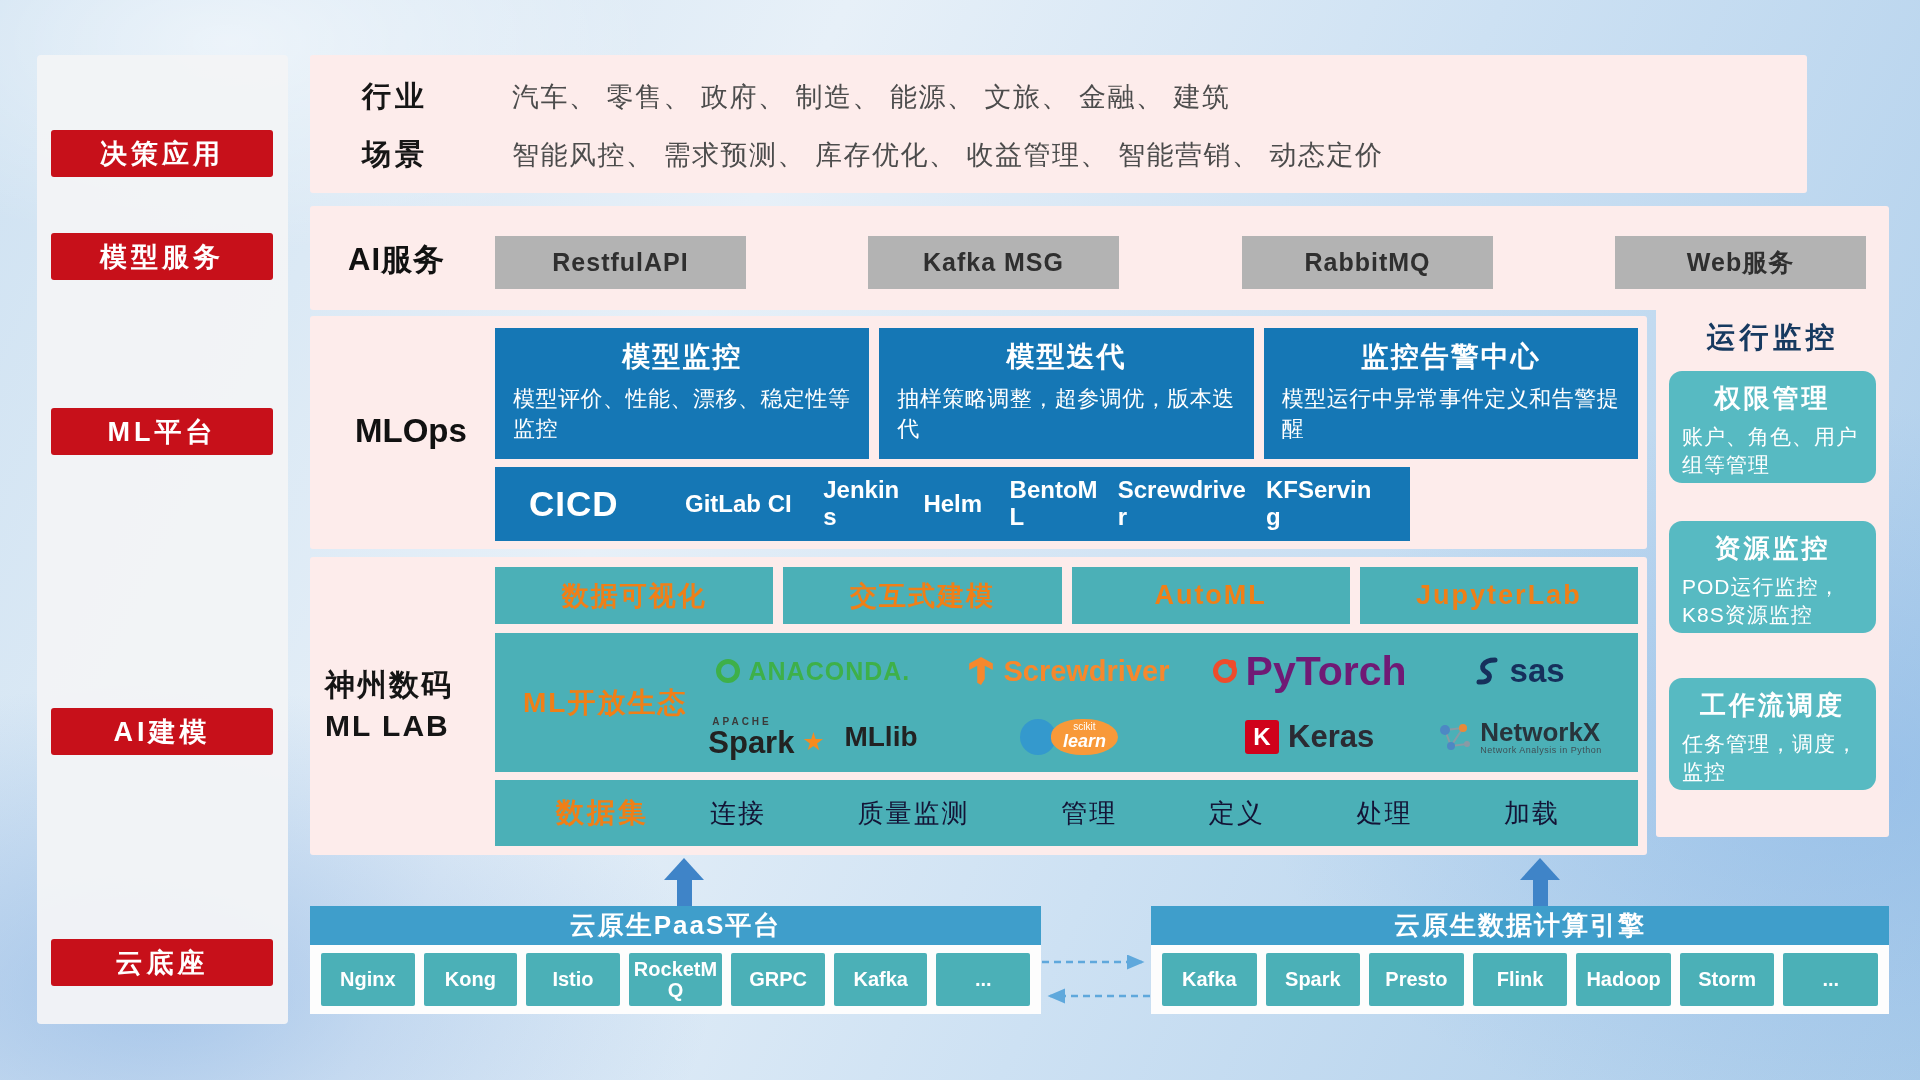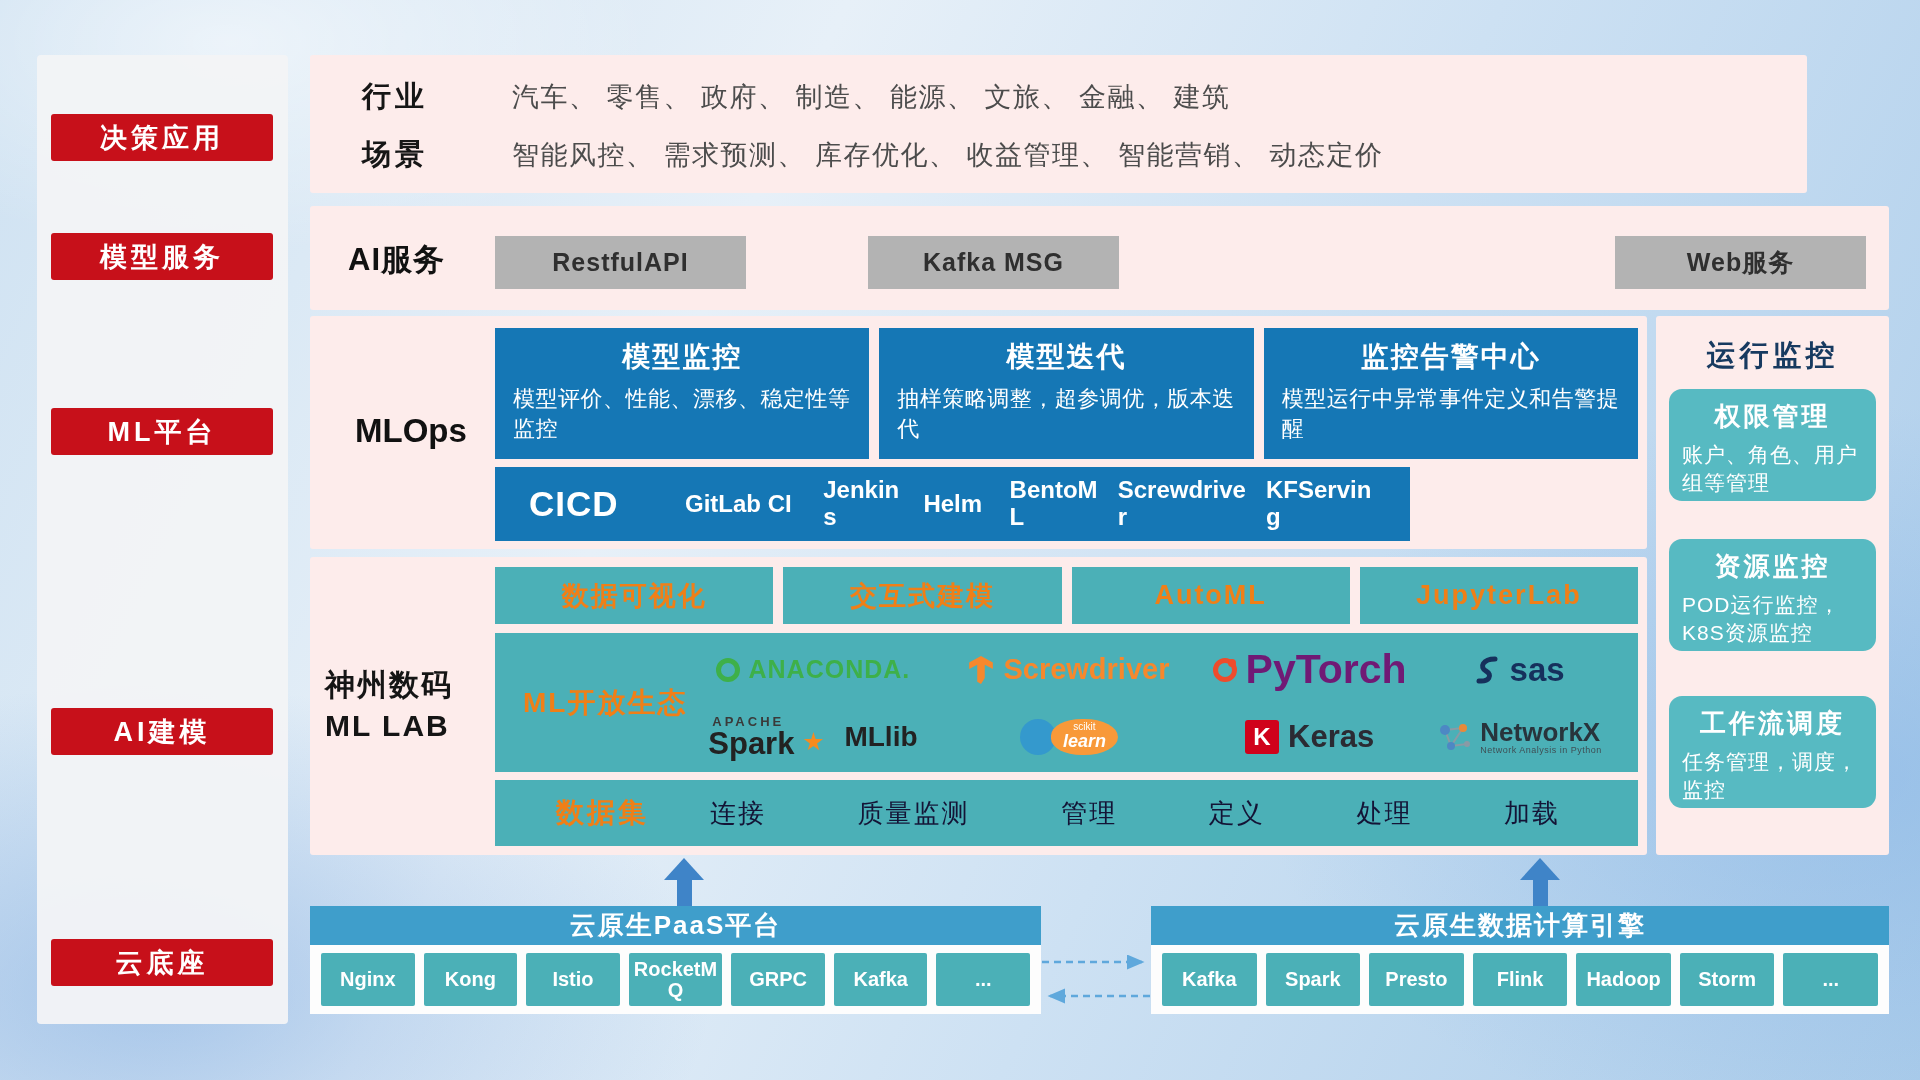--- a/index.html
+++ b/index.html
@@ -69,21 +69,21 @@
   .logo-cell { display:flex; align-items:center; justify-content:center; gap:9px; }
 
   .ana-ring { width:24px; height:24px; border:5px solid #3eb049; border-radius:50%; display:inline-block; }
   .ana-text { color:#3eb049; font-weight:bold; font-size:25px; letter-spacing:1px; }
   .tf-text { color:#f6882d; font-weight:bold; font-size:29px; }
   .pt-icon { width:24px; height:24px; border:5px solid #ee4c2c; border-radius:50%; position:relative; display:inline-block; }
   .pt-dot { position:absolute; width:8px; height:8px; background:#ee4c2c; border-radius:50%; top:-4px; right:-4px; }
   .pt-text { font-size:41px; font-weight:bold; color:#701a75; }
   .sas-text { font-size:33px; font-weight:bold; color:#16305c; }
   .spark-stack { display:flex; flex-direction:column; align-items:flex-start; line-height:1; }
-  .spark-apache { font-size:13px; letter-spacing:3px; color:#3a3a3a; font-weight:bold; margin-left:4px; }
+  .spark-apache { font-size:10px; letter-spacing:3px; color:#3a3a3a; font-weight:bold; margin-left:4px; }
   .spark-text { font-size:31px; font-weight:bold; color:#222; }
   .spark-star { width:20px; height:20px; background:#f68b1f; display:inline-block; margin-top:10px;
                 clip-path:polygon(50% 0%,61% 35%,98% 35%,68% 57%,79% 91%,50% 70%,21% 91%,32% 57%,2% 35%,39% 35%); }
   .mllib-text { font-size:28px; font-weight:bold; color:#222; margin-left:12px; }
   .sk-blue { width:36px; height:36px; background:#3499cd; border-radius:50%; display:inline-block; }
   .sk-orange { margin-left:-14px; background:#f89939; border-radius:55% 60% 60% 55%; padding:3px 12px 5px;
                display:flex; flex-direction:column; align-items:center; line-height:1; }
   .sk-small { font-size:10px; color:#fff; }
   .sk-learn { font-size:18px; font-weight:bold; font-style:italic; color:#fff; }
   .keras-box { width:34px; height:34px; background:#d0021b; color:#fff; font-size:24px; font-weight:bold;
@@ -113,41 +113,42 @@
   .up-arrow { position:absolute; top:858px; width:40px; display:flex; flex-direction:column; align-items:center; }
   .ua-head { width:0; height:0; border-left:20px solid transparent; border-right:20px solid transparent;
              border-bottom:22px solid #3f84c8; }
   .ua-stem { width:15px; height:26px; background:#3f84c8; }
   .dashed-arrows { position:absolute; left:1036px; top:948px; }
 </style>
 </head>
 <body>
 
 <div class="sidebar"></div>
-<div class="side-btn" style="top:114px">决策应用</div>
+<div class="side-btn" style="top:130px">决策应用</div>
 <div class="side-btn" style="top:233px">模型服务</div>
 <div class="side-btn" style="top:408px">ML平台</div>
 <div class="side-btn" style="top:708px">AI建模</div>
 <div class="side-btn" style="top:939px">云底座</div>
 
 <div class="panel" style="left:310px; top:55px; width:1497px; height:138px;">
   <div class="ind-row" style="top:22px">
     <span class="ind-label">行业</span>
     <span class="ind-content">汽车、 零售、 政府、 制造、 能源、 文旅、 金融、 建筑</span>
   </div>
   <div class="ind-row" style="top:80px">
     <span class="ind-label">场景</span>
     <span class="ind-content">智能风控、 需求预测、 库存优化、 收益管理、 智能营销、 动态定价</span>
   </div>
 </div>
 
 <div class="panel" style="left:310px; top:206px; width:1579px; height:104px;">
   <div class="sec-label" style="left:38px; top:33px; font-size:31px; letter-spacing:1px;">AI服务</div>
   <div class="svc-btn" style="left:185px">RestfulAPI</div>
   <div class="svc-btn" style="left:558px">Kafka MSG</div>
+  <div class="svc-btn" style="left:932px">RabbitMQ</div>
   <div class="svc-btn" style="left:1305px">Web服务</div>
 </div>
 
 <div class="panel" style="left:310px; top:316px; width:1337px; height:233px;">
   <div class="sec-label" style="left:45px; top:96px; font-size:33px;">MLOps</div>
   <div class="mlops-cards">
     <div class="mlops-card">
       <div class="ct">模型监控</div>
       <div class="cd">模型评价、性能、漂移、稳定性等监控</div>
     </div>
@@ -166,21 +167,21 @@
       <div class="cicd-tool" style="width:122px">GitLab CI</div>
       <div class="cicd-tool" style="width:84px">Jenkins</div>
       <div class="cicd-tool" style="width:70px">Helm</div>
       <div class="cicd-tool" style="width:92px">BentoML</div>
       <div class="cicd-tool" style="width:132px">Screwdriver</div>
       <div class="cicd-tool" style="width:110px">KFServing</div>
     </div>
   </div>
 </div>
 
-<div class="panel" style="left:1656px; top:316px; width:233px; height:539px;">
+<div class="panel" style="left:1656px; top:298px; width:233px; height:539px;">
   <div class="mon-title">运行监控</div>
   <div class="mon-card" style="top:73px">
     <div class="mt">权限管理</div>
     <div class="md">账户、角色、用户组等管理</div>
   </div>
   <div class="mon-card" style="top:223px">
     <div class="mt">资源监控</div>
     <div class="md">POD运行监控，K8S资源监控</div>
   </div>
   <div class="mon-card" style="top:380px">

